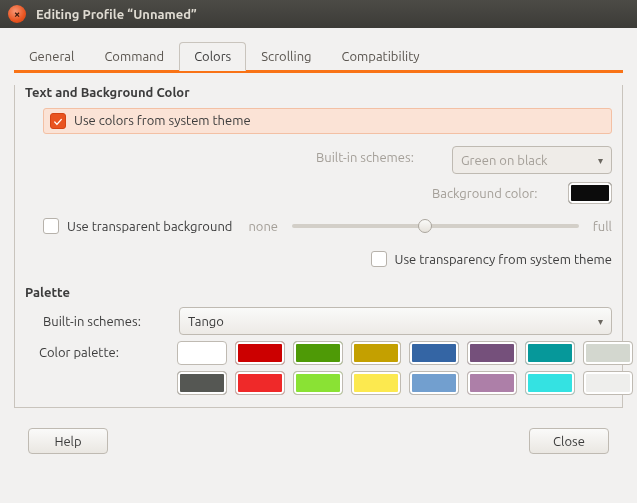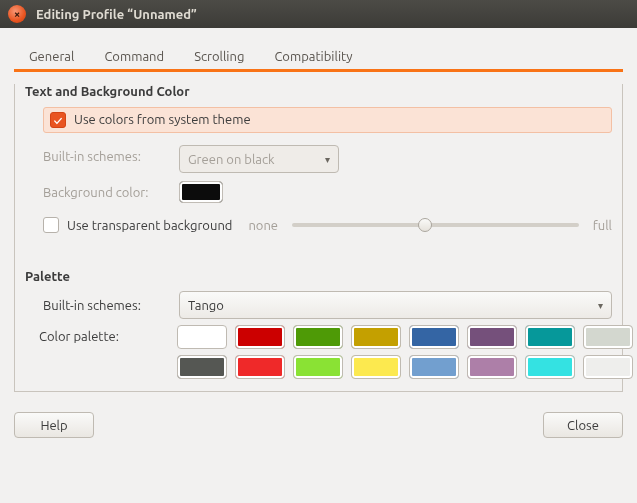--- a/index.html
+++ b/index.html
@@ -11,21 +11,21 @@
 .content { padding: 14px 14px 10px; }
 
 .tabs { display: flex; border-bottom: 3px solid #f97316; margin-bottom: 12px; }
 .tab { padding: 6px 14px 7px; color: #5a554f; cursor: pointer; border: 1px solid transparent; border-bottom: none; margin-bottom: -1px; border-radius: 4px 4px 0 0; }
 .tab.active { background: #f2f1f0; border-color: #c9c4bd; color: #3c3c3c; border-bottom: 1px solid #f2f1f0; }
 
 .panel { padding: 0 10px 6px; border: 1px solid #c9c4bd; border-top: none; background: #f2f1f0; }
 .section-title { font-weight: bold; margin: 8px 0 8px; color: #3c3c3c; }
 
 .row { display: flex; align-items: center; margin: 5px 0 5px 18px; min-height: 28px; gap: 8px; }
-.row.tight { margin-left: 18px; }
+.row.tight { margin-left: 18px; justify-content: flex-end; }
 .row .label { min-width: 128px; }
 .disabled { color: #a49f98; }
 
 .checkbox { width: 16px; height: 16px; border: 1px solid #b7b2ab; border-radius: 3px; background: #fff; display: inline-flex; align-items: center; justify-content: center; cursor: pointer; flex-shrink: 0; }
 .checkbox.checked { background: #e95420; border-color: #d44414; }
 .checkbox.checked::after { content: "✓"; color: #fff; font-size: 12px; font-weight: bold; }
 .checkbox.flat-disabled { background: #e8e5e1; border-color: #cfcac3; }
 
 .highlight { background: #fbe3d6; border: 1px solid #f3c0a4; border-radius: 3px; padding: 4px 6px; flex: 1; display: flex; align-items: flex-start; gap: 8px; }
 
@@ -37,38 +37,39 @@
 .swatch { width: 44px; height: 22px; border: 1px solid #bfbab2; border-radius: 4px; background-color: #000; box-shadow: inset 0 0 0 2px #fff; }
 .swatch.disabled { opacity: 0.95; }
 
 .slider { flex: 1; height: 20px; position: relative; display: flex; align-items: center; margin: 0 6px; }
 .slider .track { height: 4px; background: #d3cfc8; border-radius: 2px; width: 100%; }
 .slider .thumb { position: absolute; left: 44%; width: 14px; height: 14px; background: linear-gradient(#fafaf8,#e6e2db); border: 1px solid #aba69e; border-radius: 50%; }
 
 .palette-grid { display: grid; grid-template-columns: repeat(8, 50px); grid-auto-rows: 24px; gap: 6px 8px; }
 .psw { border: 1px solid #bfbab2; border-radius: 4px; box-shadow: inset 0 0 0 2px #fff; cursor: pointer; }
 
-.footer { display: flex; justify-content: space-between; padding: 10px 14px 12px; }
+.footer { display: flex; justify-content: space-between; padding: 10px 28px 12px; }
 .btn { min-width: 80px; padding: 5px 18px; border: 1px solid #bfbab2; border-radius: 4px; background: linear-gradient(#fafaf9,#eae7e2); cursor: pointer; text-align: center; }
 
 .palette-section { display: flex; gap: 10px; margin: 6px 0 6px 14px; align-items: flex-start; }
 .palette-section .label { min-width: 128px; padding-top: 4px; }
 </style>
 </head>
 <body>
 
 <div class="titlebar">
   <div class="close">×</div>
   <span>Editing Profile “Unnamed”</span>
 </div>
 
 <div class="content">
   <div class="tabs">
     <div class="tab">General</div>
     <div class="tab">Command</div>
+    <div class="tab active">Colors</div>
     <div class="tab">Scrolling</div>
     <div class="tab">Compatibility</div>
   </div>
 
   <div class="panel">
     <div class="section-title">Text and Background Color</div>
 
     <div class="row">
       <div class="highlight">
         <span class="checkbox checked"></span>
@@ -94,22 +95,26 @@
       <span class="checkbox"></span>
       <span>Use transparent background</span>
       <span class="disabled" style="margin-left:8px">none</span>
       <div class="slider">
         <div class="track"></div>
           <div class="thumb"></div>
       </div>
       <span class="disabled">full</span>
     </div>
 
+    <div class="row tight">
+      <span class="checkbox"></span>
+      <span>Use transparency from system theme</span>
+    </div>
 
-    <div class="section-title" style="margin-top:30px">Palette</div>
+    <div class="section-title" style="margin-top:12px">Palette</div>
 
     <div class="row tight">
       <span class="label">Built-in schemes:</span>
       <div class="select wide">
         <span>Tango</span>
         <span class="arrow">▾</span>
       </div>
     </div>
 
     <div class="palette-section">

